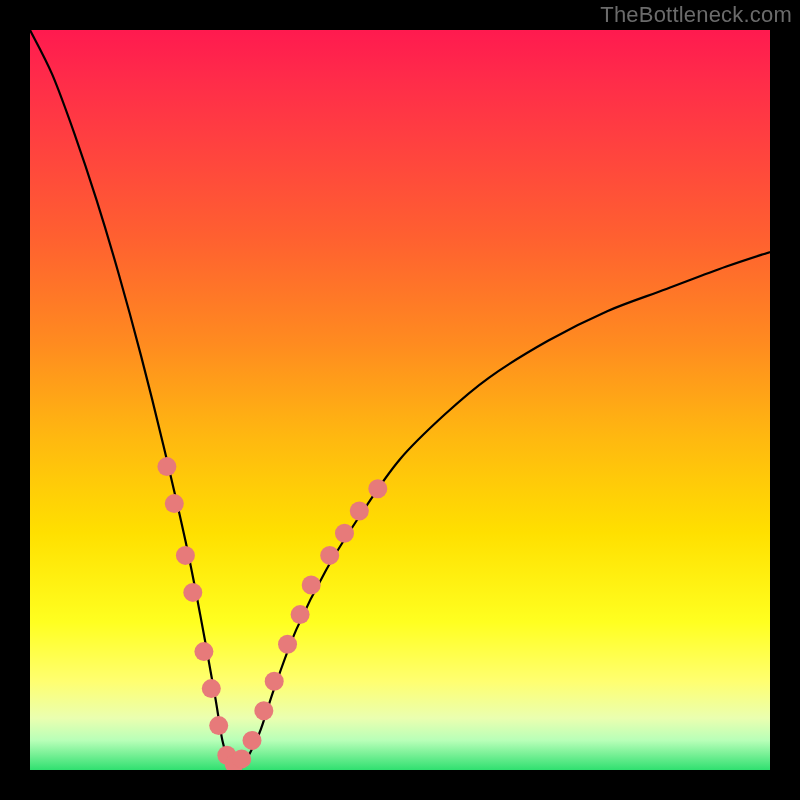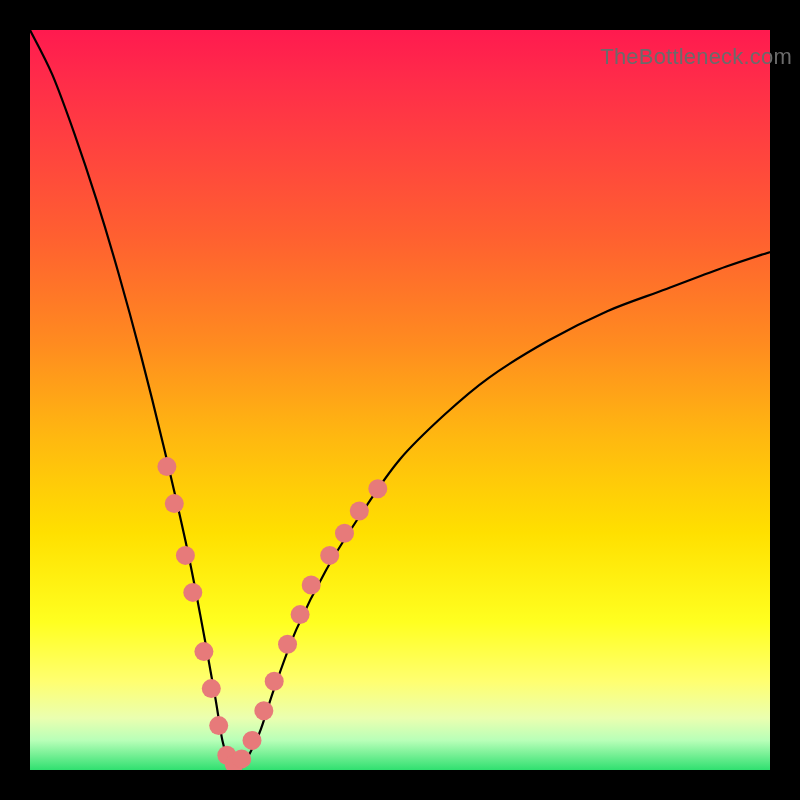--- a/index.html
+++ b/index.html
@@ -46,21 +46,20 @@
     );
   }
   .watermark {
     position: absolute;
     top: 2px;
     right: 8px;
     color: #6b6b6b;
     font-size: 22px;
     letter-spacing: 0.2px;
     user-select: none;
-    margin-top: 42px;
   }
   svg.curve {
     position: absolute;
     left: 0; top: 0;
     width: 740px;
     height: 740px;
     overflow: visible;
   }
   .dot {
     fill: #e77a7a;

